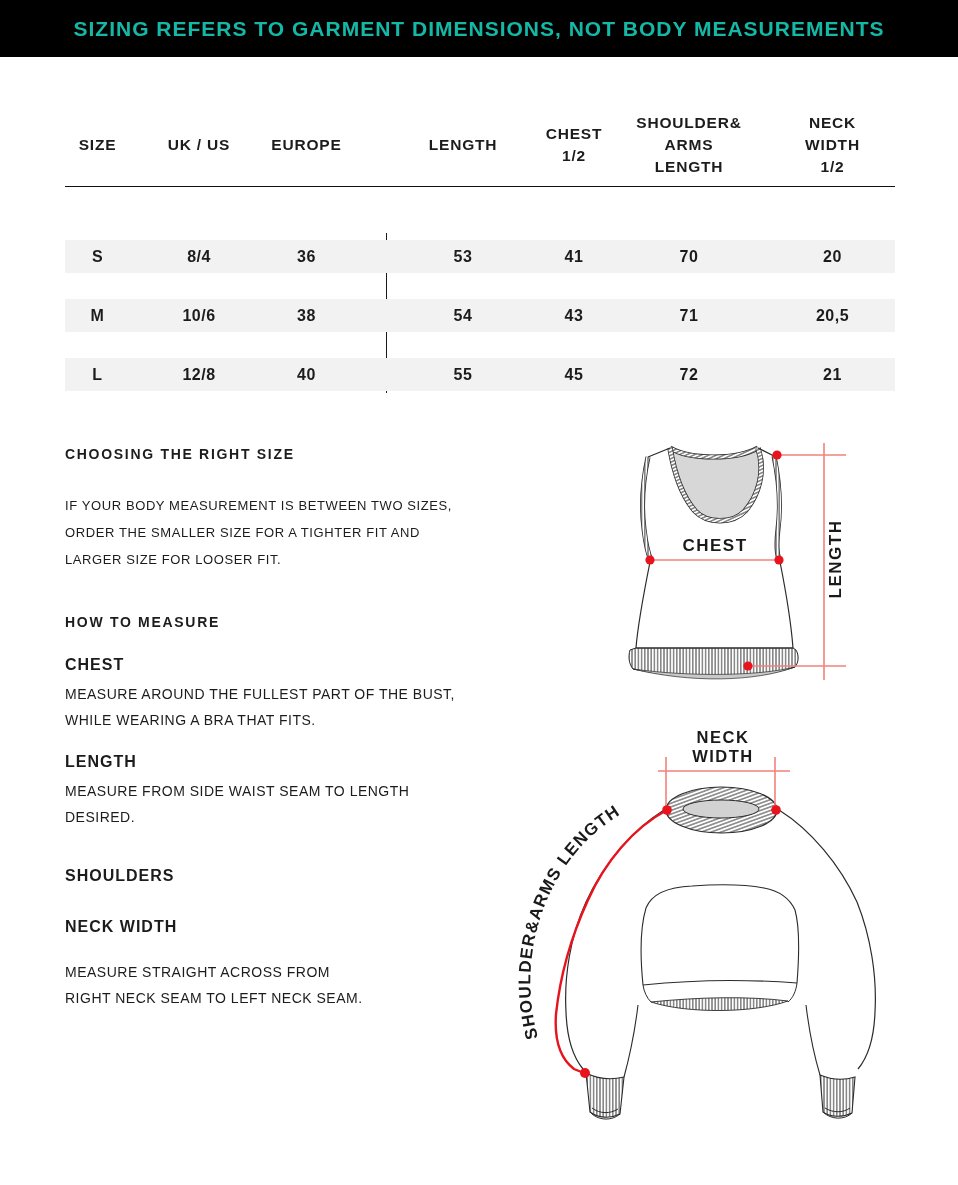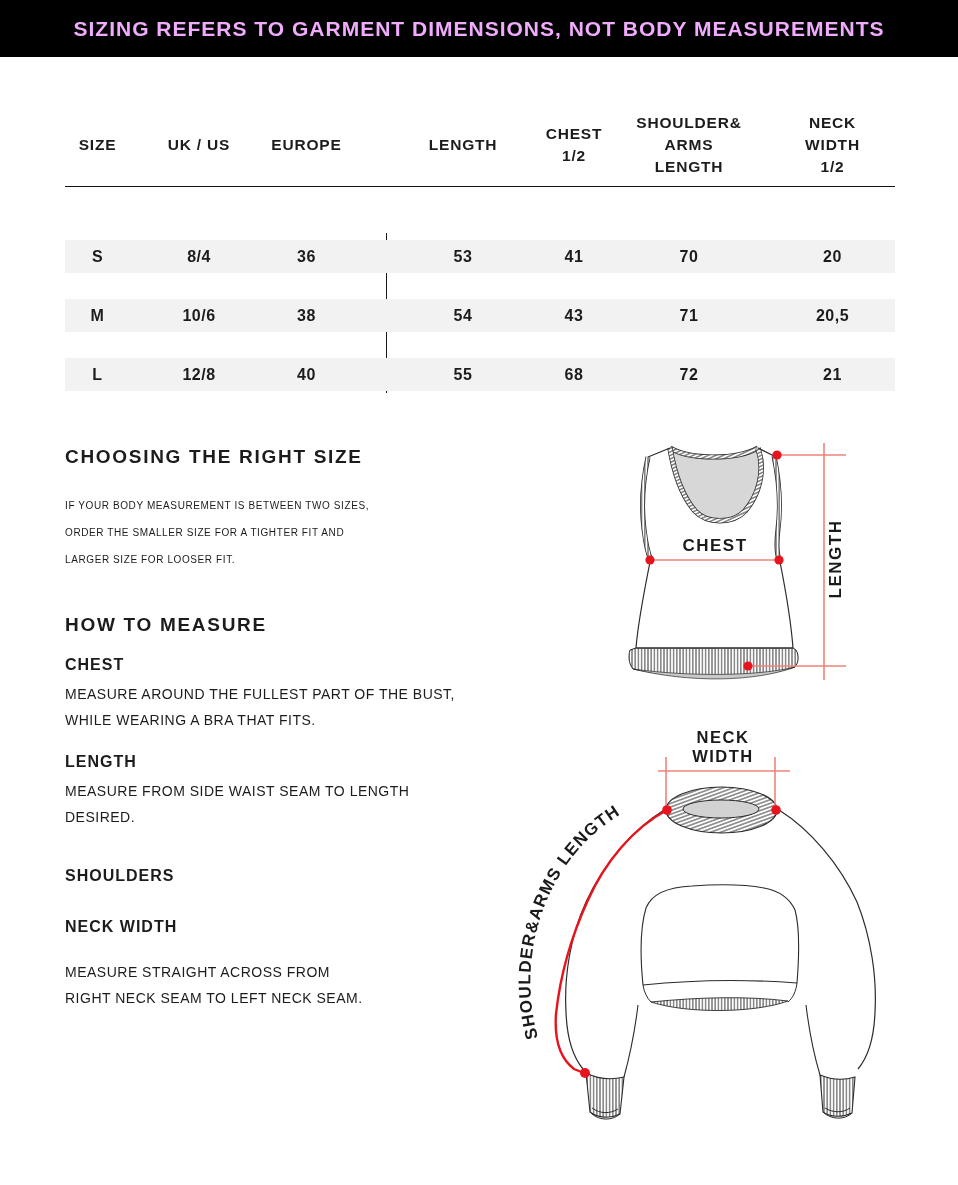--- a/index.html
+++ b/index.html
@@ -6,36 +6,36 @@
   .page{
     position:relative;width:958px;height:1185px;background:#ffffff;
     font-family:"Liberation Sans",sans-serif;color:#1c1c1c;overflow:hidden;
   }
   
   .banner{
     position:absolute;left:0;top:0;width:958px;height:57px;background:#000000;
     display:flex;align-items:center;justify-content:center;
   }
   .banner span{
-    color:#f0abfc;font-size:21px;font-weight:700;letter-spacing:1px;white-space:nowrap;
+    color:#14b8a6;font-size:21px;font-weight:700;letter-spacing:1px;white-space:nowrap;
   }
   
   .thead{position:absolute;left:65px;top:112px;width:830px;display:flex;align-items:center;}
   .th{font-size:15.5px;font-weight:700;letter-spacing:.8px;line-height:22px;
       text-align:center;white-space:pre-line;}
   .trow{position:absolute;left:65px;width:830px;height:33px;background:#f2f2f2;
         display:flex;align-items:center;}
   .td{font-size:16px;font-weight:700;letter-spacing:.5px;text-align:center;}
   .c-size{width:65px;} .c-ukus{width:138px;} .c-europe{width:77px;} .c-gap{width:41px;}
   .c-length{width:154px;} .c-chest{width:68px;} .c-shoulder{width:162px;} .c-neck{width:125px;}
   .thr{position:absolute;left:65px;top:186px;width:830px;height:0;border-top:1.5px solid #111;}
   .tdivider{position:absolute;left:386px;top:233px;width:1px;height:160px;background:#1a1a1a;}
   
-  .sec-title{position:absolute;left:65px;font-size:19px;font-weight:700;letter-spacing:1.7px;white-space:nowrap;}
-  .body-text{position:absolute;left:65px;width:540px;font-size:10px;letter-spacing:.6px;
+  .sec-title{position:absolute;left:65px;font-size:14px;font-weight:700;letter-spacing:1.7px;white-space:nowrap;}
+  .body-text{position:absolute;left:65px;width:540px;font-size:13px;letter-spacing:.6px;
              line-height:27px;white-space:pre-line;}
   .item-label{position:absolute;left:65px;font-size:16px;font-weight:700;letter-spacing:1px;white-space:nowrap;}
   .item-text{position:absolute;left:65px;width:520px;font-size:14px;letter-spacing:.5px;
              line-height:26px;white-space:pre-line;}
   
   .fig{position:absolute;}
   .fig-tank{left:608px;top:433px;width:306px;height:300px;}
   .fig-sweater{left:468px;top:713px;width:490px;height:472px;}
   .svg-label{font-family:"Liberation Sans",sans-serif;font-weight:700;fill:#1a1a1a;}
 </style>
@@ -87,21 +87,21 @@
     <div class="td c-shoulder">71</div>
     <div class="td c-neck">20,5</div>
   </div>
 
   <div class="trow" style="top:358px;">
     <div class="td c-size">L</div>
     <div class="td c-ukus">12/8</div>
     <div class="td c-europe">40</div>
     <div class="td c-gap"></div>
     <div class="td c-length">55</div>
-    <div class="td c-chest">68</div>
+    <div class="td c-chest">45</div>
     <div class="td c-shoulder">72</div>
     <div class="td c-neck">21</div>
   </div>
 
   <h2 class="sec-title" style="top:446px;margin:0;">CHOOSING THE RIGHT SIZE</h2>
   <p class="body-text" style="top:492px;margin:0;">IF YOUR BODY MEASUREMENT IS BETWEEN TWO SIZES,
 ORDER THE SMALLER SIZE FOR A TIGHTER FIT AND
 LARGER SIZE FOR LOOSER FIT.</p>
 
   <h2 class="sec-title" style="top:614px;margin:0;">HOW TO MEASURE</h2>

